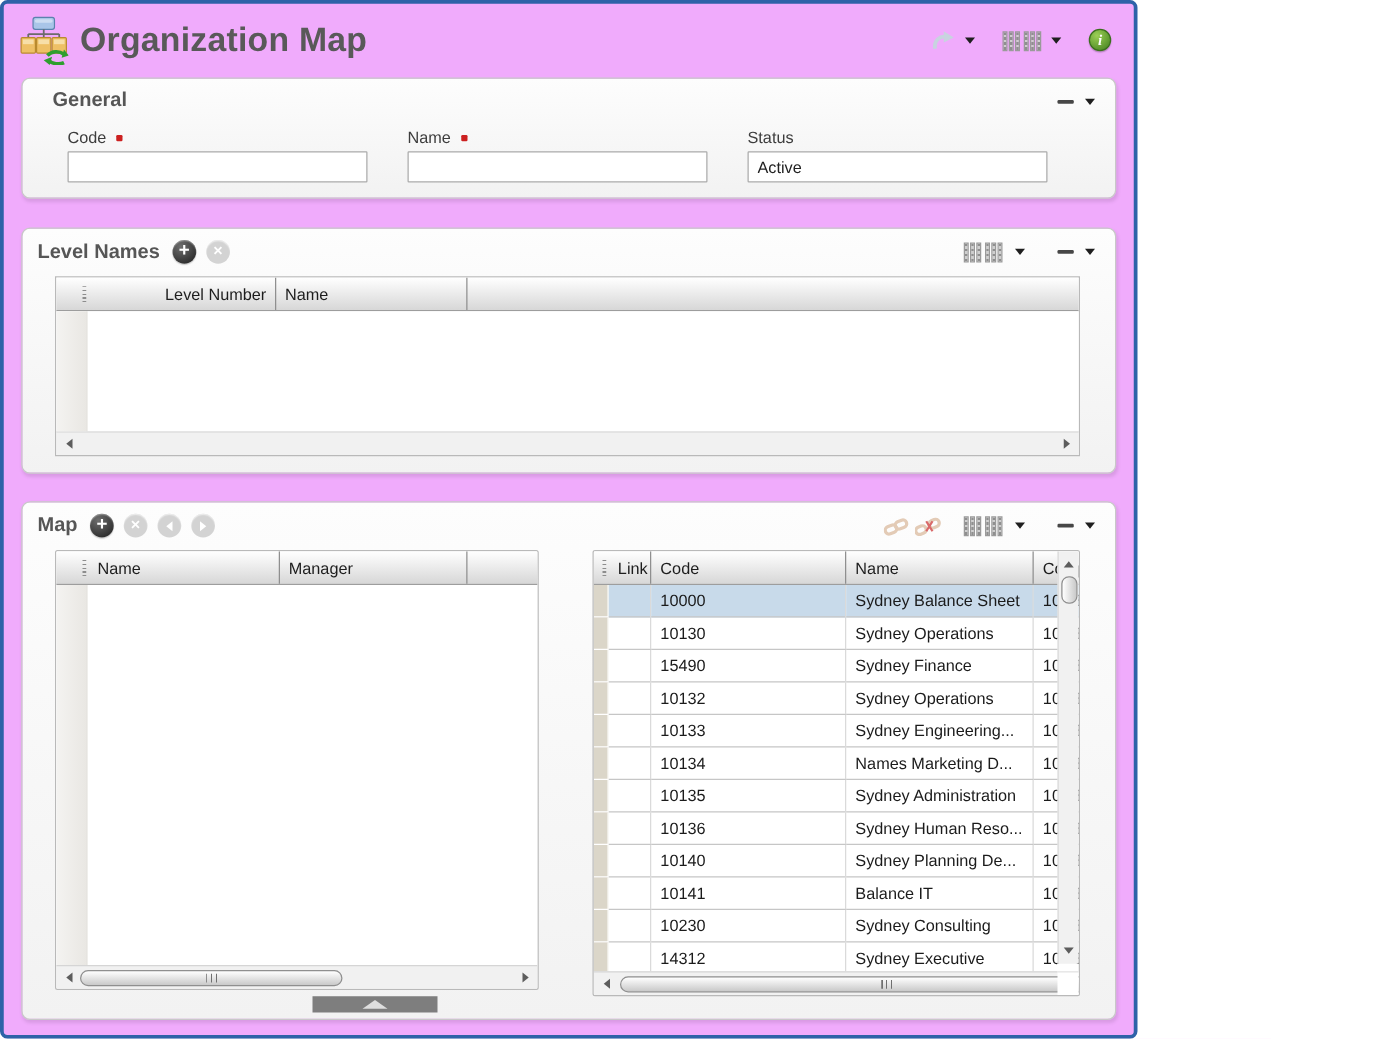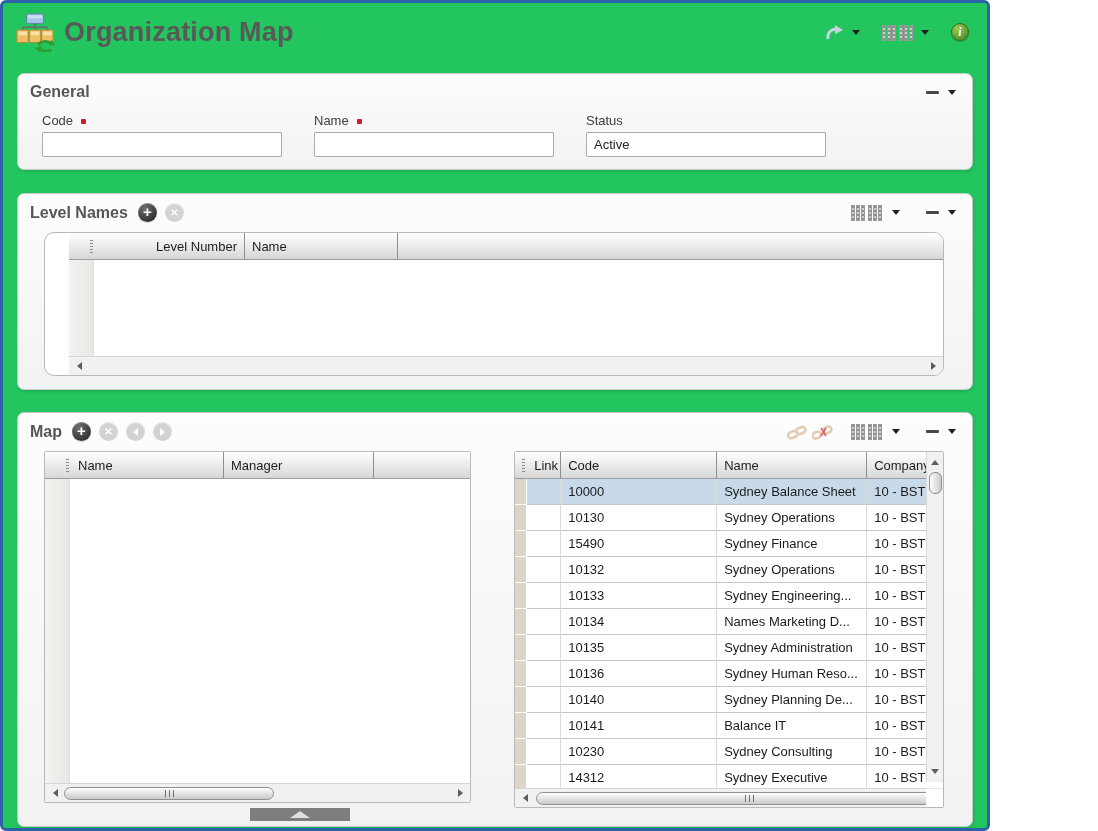--- a/index.html
+++ b/index.html
@@ -1,17 +1,17 @@
 <!DOCTYPE html>
 <html style="--frame-border: #2e62a8; --title-text: #595959; --required-marker: #cc2020; --selected-row: #c8daea; --info-green: #4f9427;"><head>
 <meta charset="utf-8">
 <style>
   * { margin:0; padding:0; box-sizing:border-box; }
   html,body { width:1098px; height:831px; background:#fff; font-family:"Liberation Sans",sans-serif; }
-  .frame { width:990px; height:831px; border:3px solid var(--frame-border,#2e62a8); border-radius:6px; background:#22c55e; overflow:hidden; position:relative; }
+  .frame { width:910px; height:831px; border:3px solid var(--frame-border,#2e62a8); border-radius:6px; background:#f0abfc; overflow:hidden; position:relative; }
 
   
   .app-header { display:flex; align-items:center; height:54px; padding:6px 18px 2px 12px; }
   .app-title { font-size:27px; font-weight:bold; color:var(--title-text,#595959); margin-left:9px; letter-spacing:.2px; }
   .header-actions { margin-left:auto; display:flex; align-items:center; gap:7px; }
 
   
   .tri { width:0; height:0; display:inline-block; }
   .caret-sm { border-left:4px solid transparent; border-right:4px solid transparent; border-top:5px solid #1f1f1f; }
   .tri-l { border-top:4px solid transparent; border-bottom:4px solid transparent; border-right:5px solid #5d5d5d; }
@@ -67,21 +67,21 @@
   .hscroll { height:19px; background:#f1f1f1; border-top:1px solid #d5d5d5; display:flex; align-items:center; padding:0 3px; }
   .hscroll .sp { flex:1; }
   .hthumb { height:13px; border:1px solid #8f8f8f; border-radius:7px; background:linear-gradient(#ffffff,#c9c9c9); display:flex; align-items:center; justify-content:center; }
   .hgrip { width:9px; height:7px; background:repeating-linear-gradient(90deg,#6f6f6f 0 1px, transparent 1px 4px); }
   .sbtn { width:14px; height:15px; display:flex; align-items:center; justify-content:center; cursor:pointer; }
   .vscroll { position:absolute; top:0; right:0; width:17px; background:#f1f1f1; border-left:1px solid #d9d9d9; display:flex; flex-direction:column; align-items:center; padding:3px 0; }
   .vthumb { width:13px; height:22px; border:1px solid #8f8f8f; border-radius:6px; background:linear-gradient(90deg,#ffffff,#c9c9c9); margin-top:2px; }
   .vscroll .sp { flex:1; }
 
   
-  .level-grid { margin:6px 28px 0 26px; height:144px; border-radius:10px;padding-left:24px; }
+  .level-grid { margin:6px 28px 0 26px; height:144px; border-radius:0; }
   .level-grid .grid-body { height:96px; }
   .gh.w-levelnum { width:150px; }
   .gh.w-levelname { width:153px; }
 
   
   .map-body { display:flex; padding:6px 28px 0 26px; align-items:flex-start; }
   .left-grid { width:485px; height:352px; border-radius:2px; }
   .left-grid .grid-body { height:304px; }
   .gh.w-name { width:153px; } .gh.w-mgr { width:150px; } .gh.w-out { width:150px; }
   .gh.strip-l { width:26px; }
@@ -107,21 +107,21 @@
   .rg-hscroll { position:absolute; left:0; bottom:0; width:469px; }
   .rg-vscroll { height:330px; }
   .corner { position:absolute; right:0; bottom:0; width:17px; height:19px; background:#fff; border-top:1px solid #e4e4e4; }
 
   .splitter { position:absolute; left:232px; bottom:5px; width:100px; height:13px; background:#7e7e7e; display:flex; align-items:center; justify-content:center; cursor:pointer; }
   .splitter .tri-u { border-left:10px solid transparent; border-right:10px solid transparent; border-bottom:7px solid #dedede; }
 
   .link-icons { display:flex; align-items:center; gap:5px; margin-right:8px; }
 
   
-  .p-general { margin-top:16px; height:97px; }
+  .p-general { margin-top:5px; height:97px;padding-left:12px; }
   .p-levels  { margin-top:23px; height:197px; }
   .p-map     { margin-top:22px; height:415px; }
 </style>
 </head>
 <body>
 
 <div class="frame">
 
   <div class="app-header">
     <svg width="40" height="40" viewBox="0 0 42 42">

